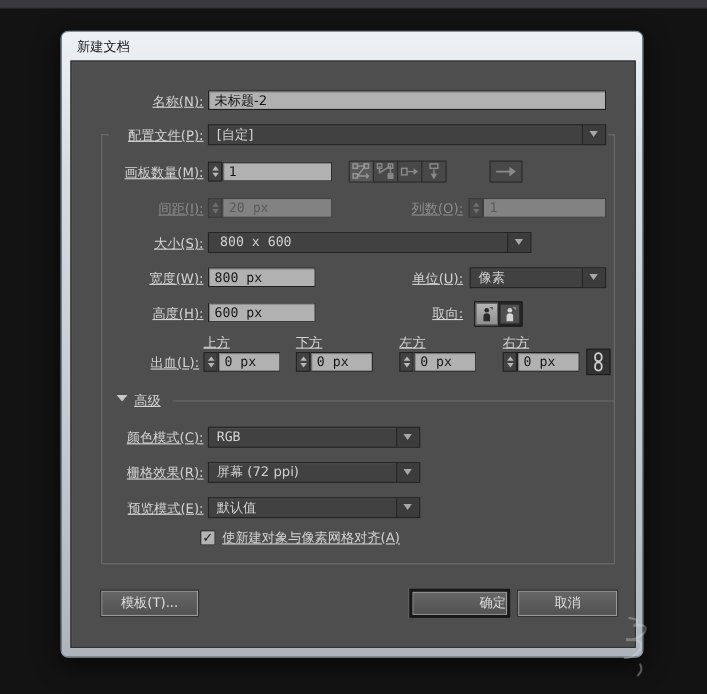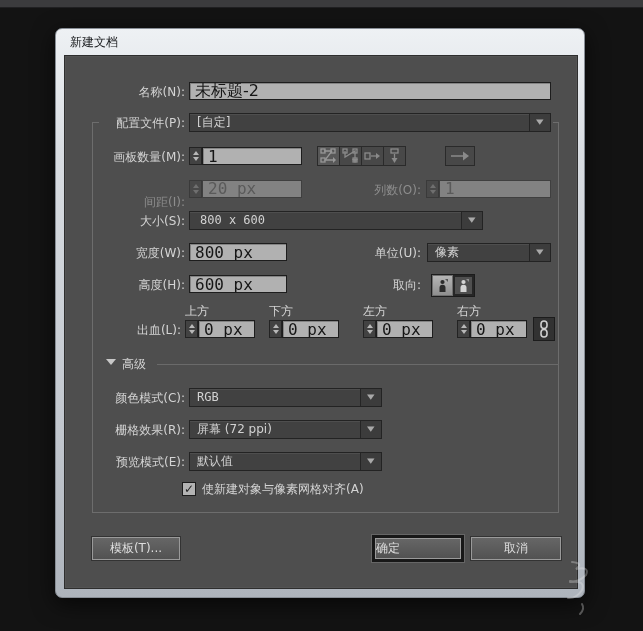--- a/index.html
+++ b/index.html
@@ -26,26 +26,26 @@
   .dialog-title {
     position:absolute; left:14px; top:0; height:44px; line-height:26px;
     color:#17191c; font-size:12px; white-space:nowrap;
   }
   .panel {
     position:absolute; left:8px; top:26px; width:514px; height:534px;
     background:#4e4e4e; border:1px solid #2e2e2e;
     box-shadow:inset 0 0 0 1px rgba(255,255,255,.04);
   }
   
-  .lbl { position:absolute; color:#d4d4d4; line-height:18px; white-space:nowrap; }
+  .lbl { position:absolute; color:#d4d4d4; line-height:18px; white-space:nowrap;text-decoration:underline; }
   .lbl.dis { color:#8d8d8d; }
   .mono { font-family:"DejaVu Sans Mono","Liberation Mono",monospace; }
   .field {
     position:absolute; height:18px; background:#b1b1b1; color:#161616;
-    border:1px solid #1d1d1d; font-size:16px; padding:0 5px;
+    border:1px solid #1d1d1d; font-size:12px; padding:0 5px;
     box-shadow:inset 1px 1px 0 rgba(0,0,0,.25);
     font-family:"DejaVu Sans Mono","Liberation Mono",monospace;
   }
   .field.dis {
     background:#828282; color:#5a5a5a; border-color:#3f3f3f;
     box-shadow:none; line-height:16px;
   }
   .dropdown {
     position:absolute; height:19px; background:#414141;
     border:1px solid #232323; box-shadow:inset 0 1px 0 rgba(255,255,255,.07);
@@ -116,21 +116,21 @@
     border:1px solid #9a9a9a; outline:1px solid #333;
     color:#dedede; font-size:12px; text-align:center; line-height:21px;
     font-family:"DejaVu Sans","Liberation Sans",sans-serif;
   }
   .ok-ring {
     position:absolute; background:#181818; border:1px solid #666;
     padding:3px;
   }
   .ok-ring .btn-inner {
     width:100%; height:100%; background:linear-gradient(180deg,#666,#525252);
-    border:1px solid #9a9a9a; color:#dedede; text-align:left; line-height:19px;
+    border:1px solid #9a9a9a; color:#dedede; text-align:right; line-height:19px;
   }
   .watermark { position:absolute; left:558px; top:558px; opacity:.45; }
 </style>
 </head>
 <body>
 
 <div class="top-strip"></div>
 
 <div class="dialog">
   <div class="dialog-title">新建文档</div>
@@ -198,21 +198,21 @@
         </svg>
       </div>
     </div>
     <div class="one-btn" style="left:380px;top:90px;">
       <svg width="20" height="12" viewBox="0 0 20 12">
         <path d="M1 6 h13" stroke="#8a8a8a" stroke-width="1.5"></path>
         <path d="M13 1.5 l6 4.5 -6 4.5 z" fill="#8a8a8a"></path>
       </svg>
     </div>
 
-    <span class="lbl dis" style="right:392px;top:125px;margin-top:12px;">间距(I):</span>
+    <span class="lbl dis" style="right:392px;top:125px;">间距(I):</span>
     <div class="stepper dis" style="left:124px;top:124px;">
       <div class="st-up"></div>
       <div class="st-down"></div>
     </div>
     <div class="field dis mono" style="left:137px;top:124px;width:100px;">20 px</div>
 
     <span class="lbl dis" style="right:156px;top:125px;">列数(O):</span>
     <div class="stepper dis" style="left:361px;top:124px;">
       <div class="st-up"></div>
       <div class="st-down"></div>

